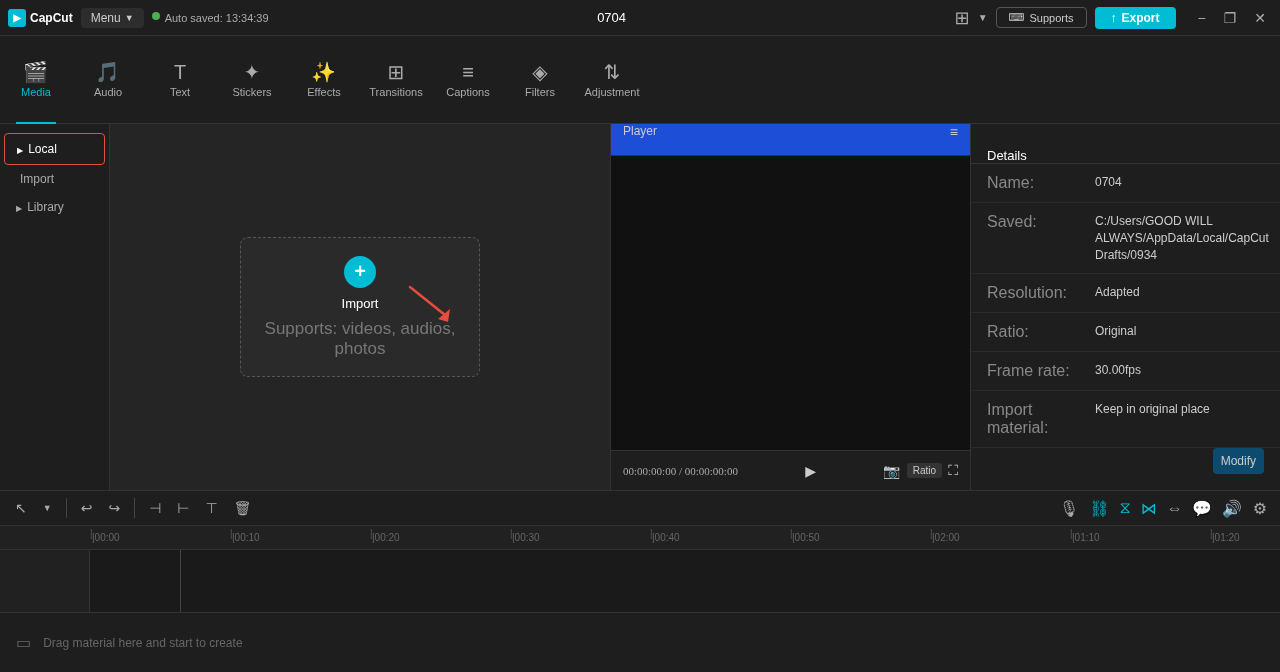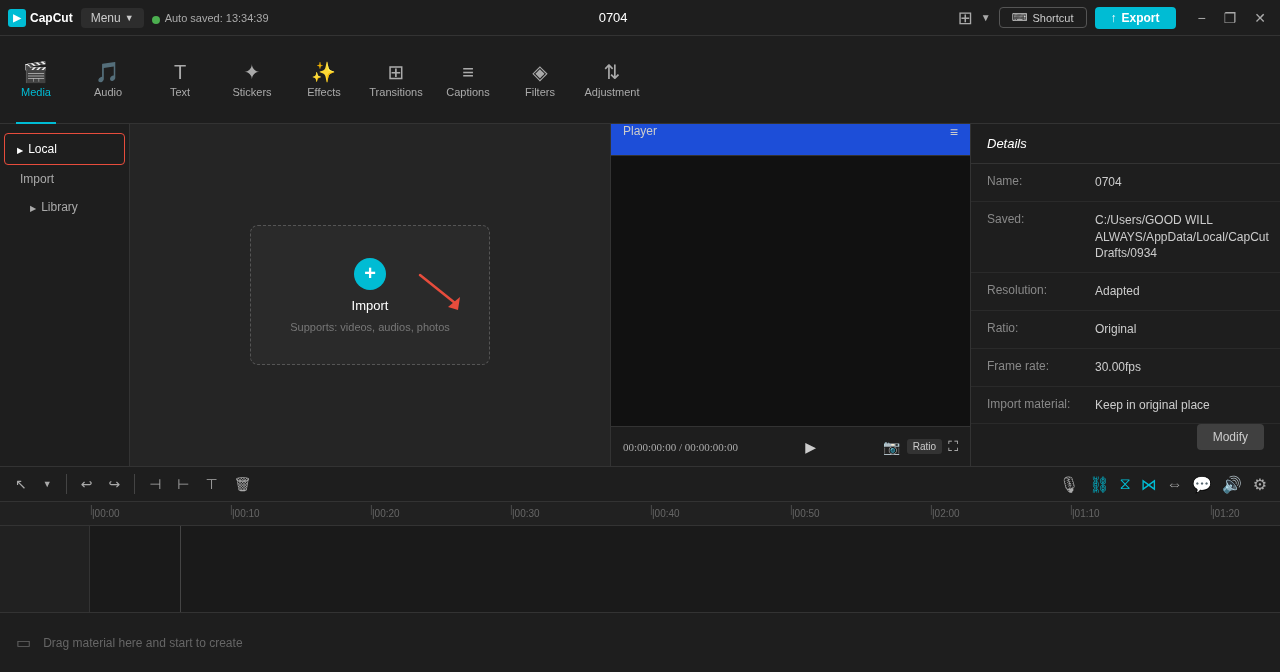--- a/index.html
+++ b/index.html
@@ -55,21 +55,21 @@
       padding: 3px 10px;
       border-radius: 4px;
       cursor: pointer;
       font-size: 12px;
       display: flex;
       align-items: center;
       gap: 4px;
     }
     .autosave {
       display: flex;
-      align-items: flex-end;
+      align-items: flex-start;
       gap: 5px;
       color: #aaa;
       font-size: 11px;
     }
     .autosave-dot {
       width: 8px;
       height: 8px;
       background: #4caf50;
       border-radius: 50%;
     }
@@ -167,21 +167,21 @@
     }
 
     
     #content {
       display: flex;
       flex: 1;
     }
 
     
     #sidebar {
-      width: 130px;
+      width: 110px;
       background: #1e1e1e;
       border-right: 1px solid #333;
       padding: 8px 0;
     }
     .sidebar-item {
       padding: 8px 12px;
       cursor: pointer;
       font-size: 12px;
       color: #aaa;
       display: flex;
@@ -189,21 +189,21 @@
       gap: 5px;
       border-radius: 4px;
       margin: 1px 4px;
     }
     .sidebar-item.active {
       color: #fff;
       border: 1px solid #e74c3c;
       border-radius: 4px;
     }
     .sidebar-section {
-      padding: 8px 30px;
+      padding: 8px 16px;
       cursor: pointer;
       font-size: 12px;
       color: #aaa;
       display: flex;
       align-items: center;
       gap: 5px;
     }
     .sidebar-divider {
       height: 16px;
     }
@@ -248,21 +248,21 @@
       font-size: 20px;
       font-weight: bold;
     }
     .import-label {
       color: #fff;
       font-size: 13px;
       font-weight: 500;
     }
     .import-sublabel {
       color: #777;
-      font-size: 11px;
+      font-size: 17px;
       text-align: center;
     }
     .arrow-indicator {
       position: absolute;
       top: 40px;
       left: 160px;
     }
 
     
     #player {
@@ -320,52 +320,51 @@
     #details {
       width: 310px;
       background: #1e1e1e;
       border-left: 1px solid #333;
       display: flex;
       flex-direction: column;
     }
     #details-header {
       height: 40px;
       display: flex;
-      align-items: center;
+      align-items: flex-end;
       padding: 0 16px;
       border-bottom: 1px solid #333;
       font-size: 13px;
       color: #fff;
       font-weight: 500;
-      font-style: italic;
     }
     .detail-row {
       display: flex;
       padding: 10px 16px;
       border-bottom: 1px solid #2a2a2a;
       gap: 8px;
     }
     .detail-label {
       width: 100px;
       color: #888;
-      font-size: 12px;
+      font-size: 16px;
       flex-shrink: 0;
     }
     .detail-value {
       color: #ccc;
       font-size: 12px;
       flex: 1;
       line-height: 1.4;
     }
     .modify-btn {
       margin: auto 16px 16px auto;
-      background: #404040;
+      background: #0c4a6e;
       border: none;
       color: #ccc;
-      padding: 6px 16px;
+      padding: 6px 8px;
       border-radius: 4px;
       cursor: pointer;
       font-size: 12px;
       display: block;
     }
 
     
     #timeline-toolbar {
       height: 36px;
       background: #1e1e1e;
@@ -501,21 +500,21 @@
       <div class="autosave-dot"></div>
       <span>Auto saved: 13:34:39</span>
     </div>
   </div>
   <div id="titlebar-center">0704</div>
   <div id="titlebar-right">
     <div style="color:#aaa;font-size:18px;">⊞</div>
     <div style="color:#aaa;font-size:10px;">▼</div>
     <button class="shortcut-btn">
       <span>⌨</span>
-      <span>Shortcut</span>
+      <span>Supports</span>
     </button>
     <button class="export-btn">
       <span>↑</span>
       <span>Export</span>
     </button>
     <div class="window-controls">
       <button class="win-btn">−</button>
       <button class="win-btn">❐</button>
       <button class="win-btn">✕</button>
     </div>

